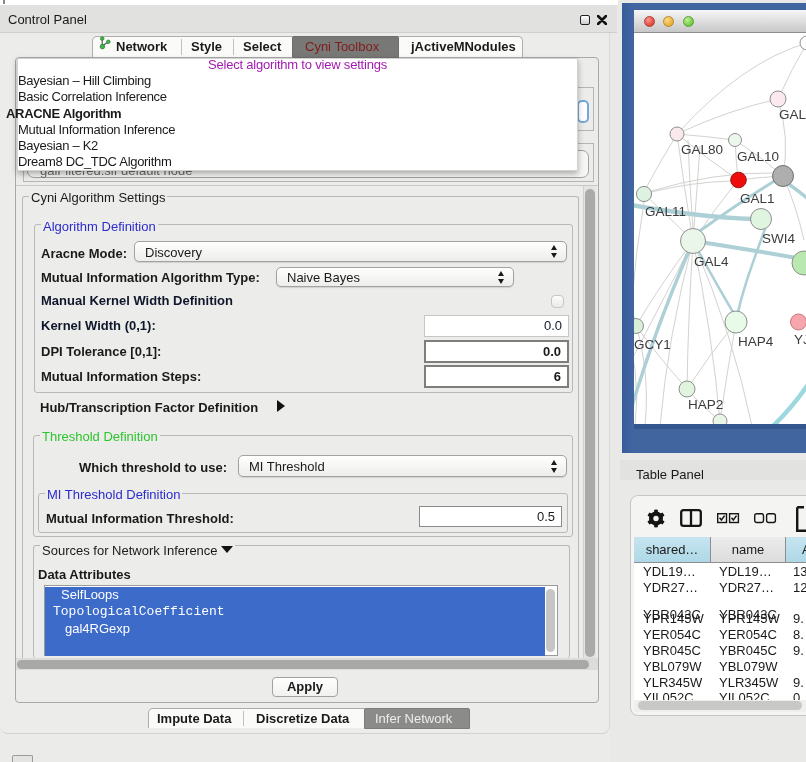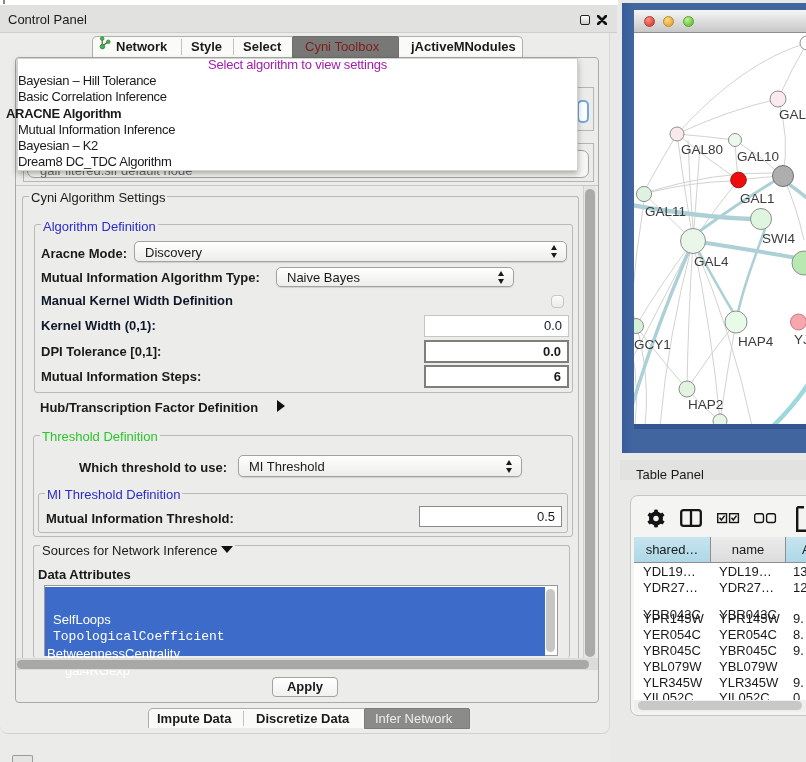--- a/index.html
+++ b/index.html
@@ -58,21 +58,21 @@
   <div class="abs b" style="left:411px;top:39px;">jActiveMNodules</div>
 
   <div class="abs" style="left:23px;top:87px;width:571px;height:44px;border:1px solid #b5b5b3;"></div>
   <div class="abs" style="left:577px;top:100px;width:12px;height:23px;border:2px solid #74a7dc;border-radius:5px;background:#fff;"></div>
   <div class="abs" style="left:23px;top:143px;width:571px;height:39px;border:1px solid #b5b5b3;"></div>
   <div class="abs" style="left:27px;top:150px;width:562px;height:28px;border:1px solid #a2a2a0;border-radius:7px;background:#f6f6f4;"></div>
   <div class="abs" style="left:40px;top:163px;color:#6e6e6c;">galFiltered.sif default node</div>
 
   <div class="abs" style="left:17px;top:58px;width:561px;height:113px;background:#fff;border:1px solid #d2d2d0;box-shadow:0 3px 6px rgba(0,0,0,0.3);"></div>
   <div class="abs" style="left:17px;top:57px;width:561px;text-align:center;color:#a21caf;letter-spacing:-0.2px;">Select algorithm to view settings</div>
-  <div class="abs pop" style="left:18px;top:73px;">Bayesian – Hill Tolerance</div>
+  <div class="abs pop" style="left:18px;top:73px;">Bayesian – Hill Climbing</div>
   <div class="abs pop" style="left:18px;top:89px;">Basic Correlation Inference</div>
   <div class="abs pop b" style="left:6px;top:105.5px;">ARACNE Algorithm</div>
   <div class="abs pop" style="left:18px;top:122px;">Mutual Information Inference</div>
   <div class="abs pop" style="left:18px;top:138px;">Bayesian – K2</div>
   <div class="abs pop" style="left:18px;top:154px;">Dream8 DC_TDC Algorithm</div>
 
   <div class="grp" style="left:22px;top:196px;width:557px;height:462px;border-bottom:none;border-radius:3px 3px 0 0;"></div>
   <div class="grpt" style="left:29px;top:191px;">Cyni Algorithm Settings</div>
 
   <div class="grp" style="left:34px;top:224px;width:539px;height:169px;"></div>
@@ -94,36 +94,35 @@
   <div class="field b" style="left:424px;top:340px;width:145px;height:23px;border:2px solid #7e7e7c;line-height:19px;padding-right:6px;">0.0</div>
   <div class="abs b" style="left:41px;top:369px;">Mutual Information Steps:</div>
   <div class="field b" style="left:424px;top:365px;width:145px;height:23px;border:2px solid #7e7e7c;line-height:19px;padding-right:6px;">6</div>
 
   <div class="abs b" style="left:40px;top:400px;">Hub/Transcription Factor Definition</div>
   <div class="arr" style="left:277px;top:400px;border-left:8px solid #111;border-top:6px solid transparent;border-bottom:6px solid transparent;"></div>
 
   <div class="grp" style="left:33px;top:435px;width:540px;height:102px;"></div>
   <div class="grpt" style="left:40px;top:430px;color:#2DC52D;">Threshold Definition</div>
   <div class="abs b" style="left:79px;top:460px;">Which threshold to use:</div>
-  <div class="combo" style="left:238px;top:455px;width:284px;height:22px;text-align:right;">
+  <div class="combo" style="left:238px;top:455px;width:329px;height:22px;text-align:right;">
     <span class="ctext">MI Threshold</span>
   </div>
   <div class="grp" style="left:38px;top:493px;width:530px;height:40px;"></div>
   <div class="grpt" style="left:45px;top:488px;color:#2B2BCE;">MI Threshold Definition</div>
   <div class="abs b" style="left:46px;top:511px;">Mutual Information Threshold:</div>
   <div class="field" style="left:419px;top:506px;width:143px;height:21px;border:1px solid #8a8a88;line-height:19px;padding-right:6px;">0.5</div>
 
   <div class="grp" style="left:33px;top:545px;width:537px;height:113px;border-bottom:none;"></div>
   <div class="grpt" style="left:40px;top:543.5px;">Sources for Network Inference <span style="display:inline-block;width:0;height:0;border-top:7px solid #111;border-left:6px solid transparent;border-right:6px solid transparent;vertical-align:2px;"></span></div>
   <div class="abs b" style="left:38px;top:567px;">Data Attributes</div>
   <div class="abs" style="left:44px;top:585px;width:514px;height:71px;border:1px solid #9a9a98;background:#fff;"></div>
   <div class="abs" style="left:45px;top:587px;width:500px;height:69px;background:#3C6BC9;color:#fff;">
-    <div style="padding-left:8px;height:17px;line-height:16px;margin-top:25px;">SelfLoops</div>
+    <div style="padding-left:16px;height:17px;line-height:16px;">SelfLoops</div>
     <div style="padding-left:8px;height:17px;line-height:16px;font-family:Liberation Mono, monospace;">TopologicalCoefficient</div>
-    <div style="padding-left:2px;height:17px;line-height:16px;">BetweennessCentrality</div>
     <div style="padding-left:20px;height:17px;line-height:16px;">gal4RGexp</div>
   </div>
   <div class="abs" style="left:546px;top:589px;width:9px;height:63px;background:#c6c6c4;border-radius:5px;"></div>
 
   <div class="abs" style="left:16px;top:185px;width:582px;height:1px;background:#c8c8c6;"></div>
   <div class="abs" style="left:583px;top:186px;width:13px;height:482px;background:#E4E4E2;border-left:1px solid #d0d0ce;"></div>
   <div class="abs" style="left:585px;top:189px;width:10px;height:468px;background:#aaaaa8;border-radius:5px;"></div>
   <div class="abs" style="left:16px;top:658px;width:582px;height:12px;background:#DCDCDA;"></div>
   <div class="abs" style="left:17px;top:660px;width:572px;height:9px;background:#a8a8a6;border-radius:5px;"></div>
 

